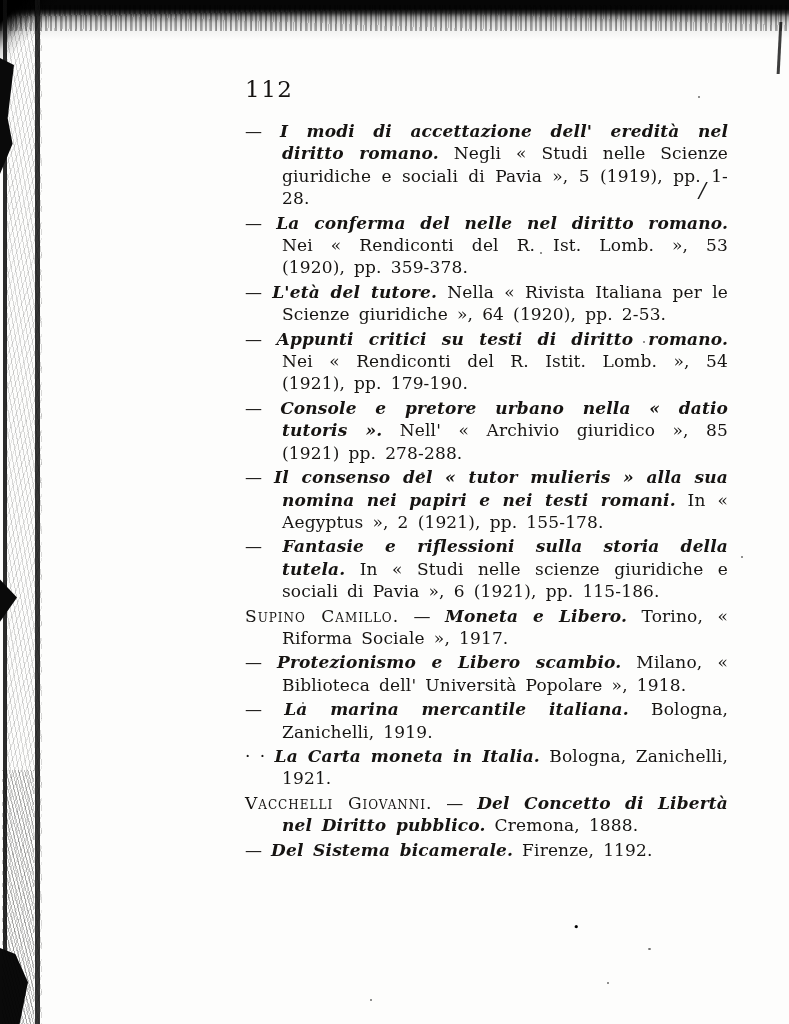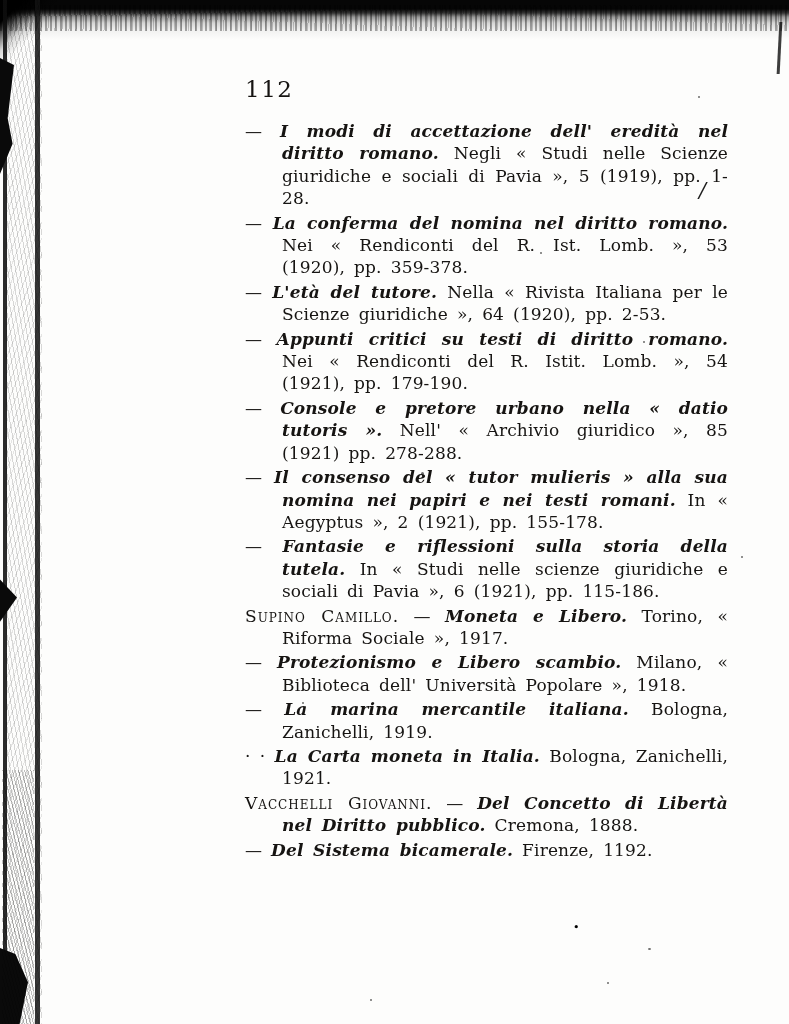--- a/index.html
+++ b/index.html
@@ -115,21 +115,21 @@
   <span class="speck" style="left:741px;top:556px;"></span>
   <span class="speck" style="left:302px;top:702px;"></span>
   <span class="speck" style="left:648px;top:948px;width:3px;height:2px;"></span>
   <span class="speck" style="left:607px;top:982px;"></span>
   <span class="speck" style="left:370px;top:999px;"></span>
 
   <div class="page-number">112</div>
 
   <div class="text-block" id="entries-host">
       <p class="entry"><span class="marker">—</span> <span class="title">I modi di accettazione dell' eredità nel diritto romano.</span> <span class="tail">Negli « Studi nelle Scienze giuridiche e sociali di Pavia », 5 (1919), pp. 1-28.</span></p>
-      <p class="entry"><span class="marker">—</span> <span class="title">La conferma del nomina nel diritto romano.</span> <span class="tail">Nei « Rendiconti del R. Ist. Lomb. », 53 (1920), pp. 359-378.</span></p>
+      <p class="entry"><span class="marker">—</span> <span class="title">La conferma del nelle nel diritto romano.</span> <span class="tail">Nei « Rendiconti del R. Ist. Lomb. », 53 (1920), pp. 359-378.</span></p>
       <p class="entry"><span class="marker">—</span> <span class="title">L'età del tutore.</span> <span class="tail">Nella « Rivista Italiana per le Scienze giuridiche », 64 (1920), pp. 2-53.</span></p>
       <p class="entry"><span class="marker">—</span> <span class="title">Appunti critici su testi di diritto romano.</span> <span class="tail">Nei « Rendiconti del R. Istit. Lomb. », 54 (1921), pp. 179-190.</span></p>
       <p class="entry"><span class="marker">—</span> <span class="title">Console e pretore urbano nella « datio tutoris ».</span> <span class="tail">Nell' « Archivio giuridico », 85 (1921) pp. 278-288.</span></p>
       <p class="entry"><span class="marker">—</span> <span class="title">Il consenso del « tutor mulieris » alla sua nomina nei papiri e nei testi romani.</span> <span class="tail">In « Aegyptus », 2 (1921), pp. 155-178.</span></p>
       <p class="entry"><span class="marker">—</span> <span class="title">Fantasie e riflessioni sulla storia della tutela.</span> <span class="tail">In « Studi nelle scienze giuridiche e sociali di Pavia », 6 (1921), pp. 115-186.</span></p>
       <p class="entry"><span class="author">Supino Camillo.</span> <span class="marker">—</span> <span class="title">Moneta e Libero.</span> <span class="tail">Torino, « Riforma Sociale », 1917.</span></p>
       <p class="entry"><span class="marker">—</span> <span class="title">Protezionismo e Libero scambio.</span> <span class="tail">Milano, « Biblioteca dell' Università Popolare », 1918.</span></p>
       <p class="entry"><span class="marker">—</span> <span class="title">La marina mercantile italiana.</span> <span class="tail">Bologna, Zanichelli, 1919.</span></p>
       <p class="entry"><span class="marker">· ·</span> <span class="title">La Carta moneta in Italia.</span> <span class="tail">Bologna, Zanichelli, 1921.</span></p>
       <p class="entry"><span class="author">Vacchelli Giovanni.</span> <span class="marker">—</span> <span class="title">Del Concetto di Libertà nel Diritto pubblico.</span> <span class="tail">Cremona, 1888.</span></p>

